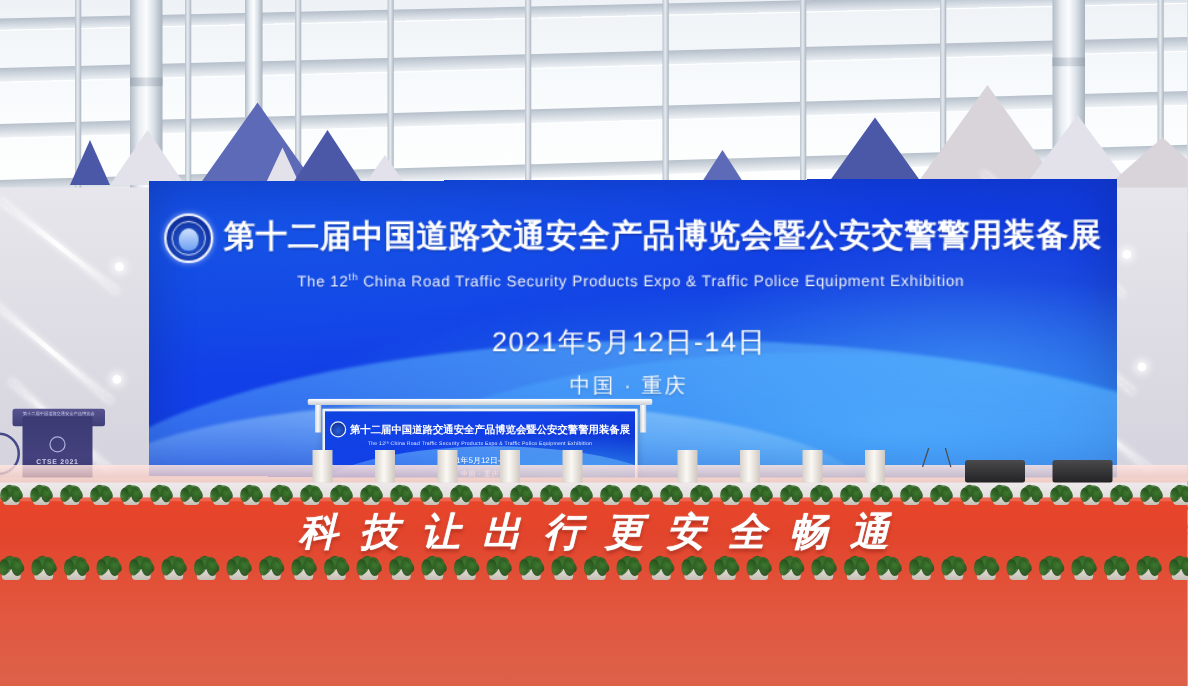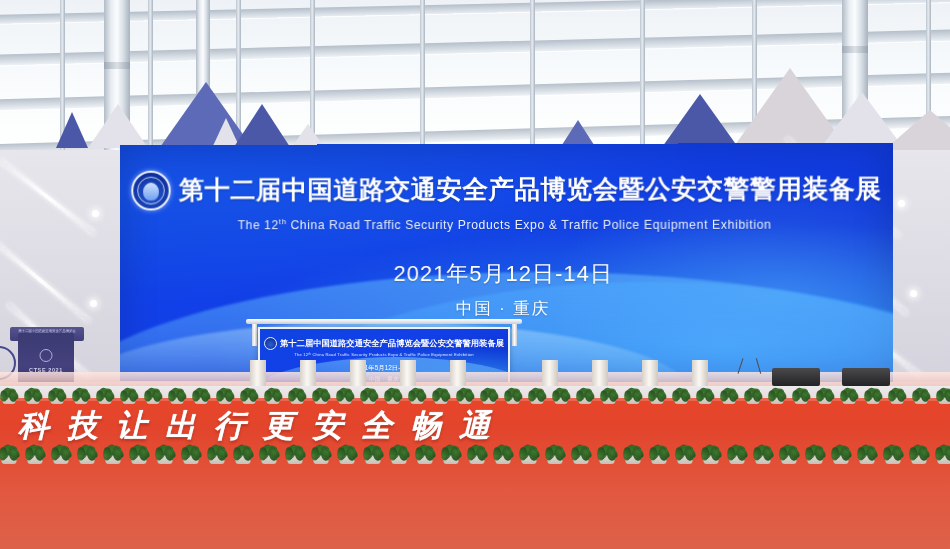--- a/index.html
+++ b/index.html
@@ -268,20 +268,21 @@
     position: absolute; left: 0; top: 398px; width: 950px; height: 151px;
     background: linear-gradient(180deg,#e8452a 0%, #e2452c 20%, #e2573f 60%, #dd6149 100%);
   }
   .red-front::after {
     content: ""; position: absolute; left: 0; right: 0; top: 0; height: 3px;
     background: rgba(255,255,255,.18);
   }
   .slogan {
     position: absolute; left: 0; width: 100%;
     top: 405px;
+    text-align: center;
     color: #ffffff;
     font-size: 31px;
     font-weight: bold;
     font-style: italic;
     letter-spacing: 18px;
     text-indent: 18px;
     text-shadow: 0 2px 3px rgba(120,20,10,.45), 0 0 1px #fff;
     white-space: nowrap;
     z-index: 4;
   }

